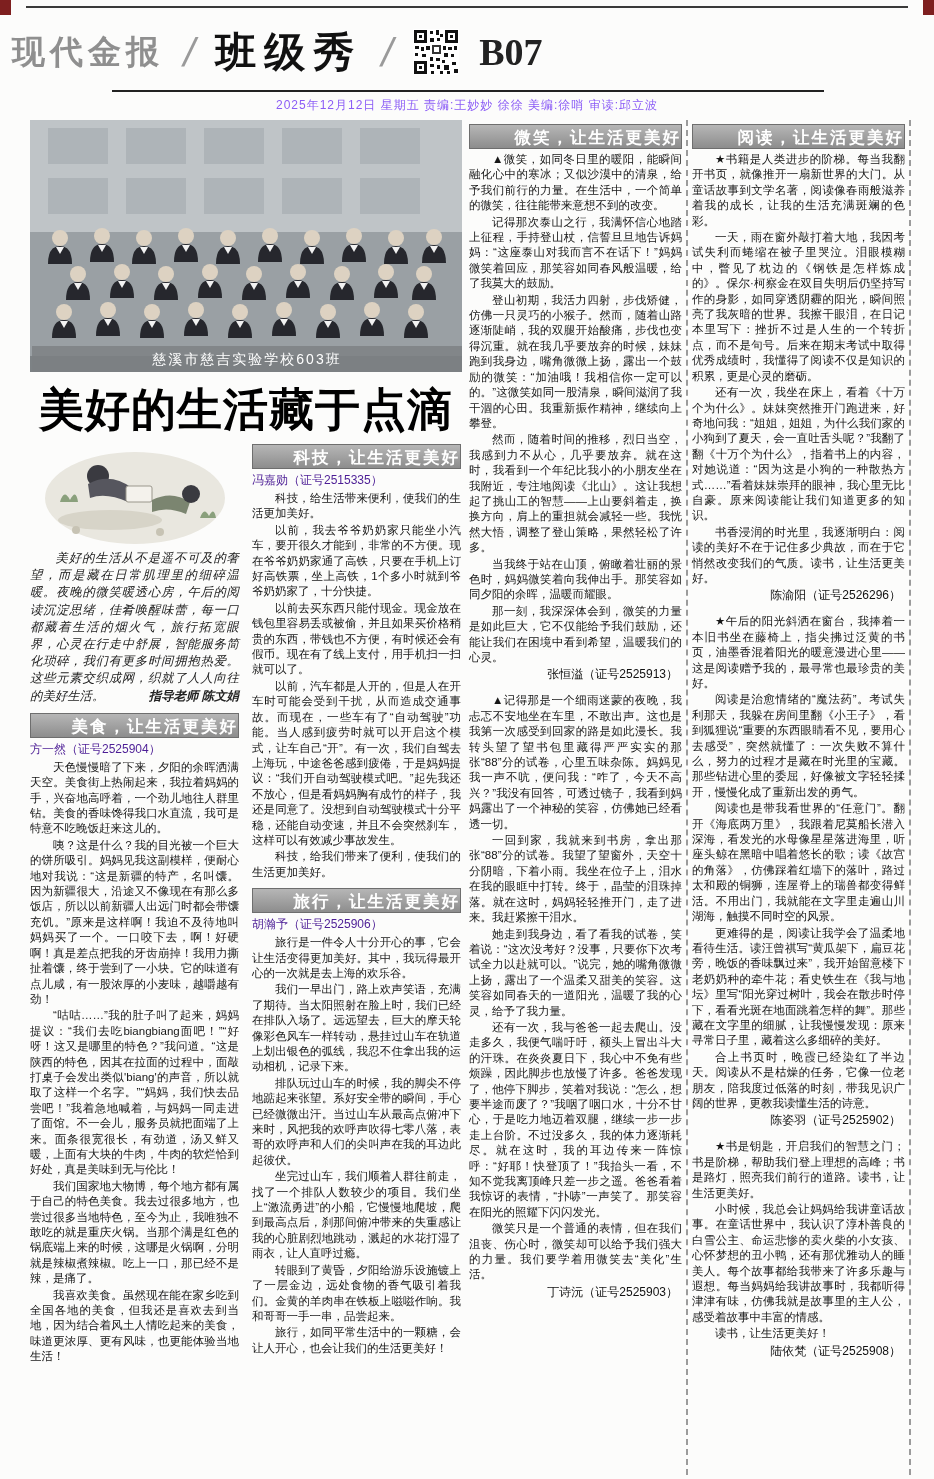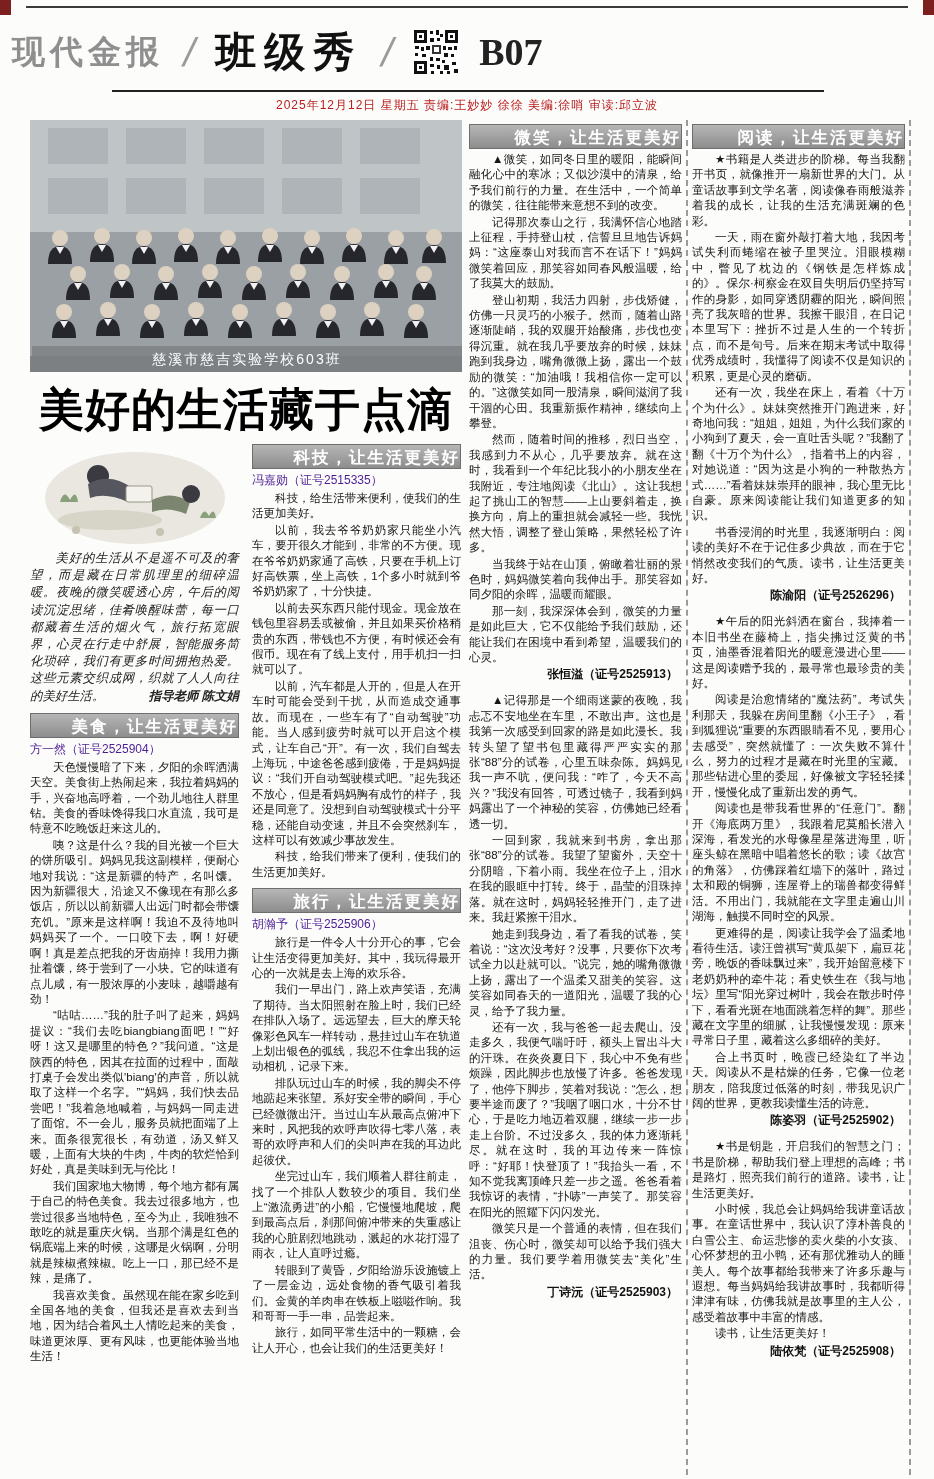--- a/index.html
+++ b/index.html
@@ -13,21 +13,21 @@
   
   .masthead{position:absolute;top:22px;left:12px;width:100%;height:60px;
             display:flex;align-items:center;justify-content:flex-start;gap:20px;}
   .paper-name{font-size:33px;font-weight:900;color:#8f8f8f;letter-spacing:5px;}
   .slash{font-size:40px;font-weight:300;color:#9a9a9a;transform:skewX(-12deg);}
   .section-name{font-size:41px;font-weight:900;color:#111;letter-spacing:8px;}
   .qr{width:46px;height:46px;flex:none;}
   .page-no{font-size:38px;font-weight:700;font-family:"Liberation Serif","DejaVu Serif",serif;color:#222;}
   .header-rule{position:absolute;top:90px;left:112px;width:712px;height:2px;background:#222;}
   .date-line{position:absolute;top:97px;left:0;width:100%;text-align:center;
-             font-size:12px;letter-spacing:1px;color:#b91c1c;}
+             font-size:12px;letter-spacing:1px;color:#8b5cf6;}
 
   
   .content{position:absolute;top:120px;left:30px;right:16px;bottom:4px;display:flex;}
   .col-double{width:432px;flex:none;}
   .subcols{display:flex;gap:13px;}
   .subcol{width:209px;flex:none;}
   .col-narrow{width:213px;flex:none;margin-left:7px;}
   .vdash{flex:none;border-left:2px dashed #9b9b9b;margin:0 4px;}
 
   
@@ -44,21 +44,21 @@
   .intro-para{margin:2px 0 8px;font-style:italic;font-size:12.4px;line-height:17.2px;
               text-align:justify;color:#222;}
   .intro-para .lead::before{content:"";display:inline-block;width:2em;}
   .intro-byline{display:inline-block;float:right;font-weight:700;font-style:italic;padding-left:6px;}
 
   .sec-head{height:25px;line-height:25px;margin:4px 0 3px;background:linear-gradient(#b6b6b6,#8d8d8d);
             border:1px solid #6e6e6e;color:#fff;text-align:right;font-size:16.5px;
             font-weight:700;letter-spacing:2px;box-sizing:border-box;}
   .author-top{font-size:12px;font-weight:400;margin:1px 0 2px;color:#4c1d95;}
   .para{margin:0 0 1px;font-size:11.5px;line-height:15.4px;text-align:justify;text-indent:2em;color:#161616;}
-  .author-end{margin:1px 0 10px;font-size:12px;font-weight:700;text-align:right;padding-right:4px;color:#111;}
+  .author-end{margin:1px 0 10px;font-size:12px;font-weight:400;text-align:right;padding-right:4px;color:#111;}
   .piece{margin-bottom:4px;}
 </style>
 </head>
 <body>
 
 <div class="page">
   <div class="corner-mark left"></div>
   <div class="corner-mark right"></div>
   <div class="topline"></div>
 

